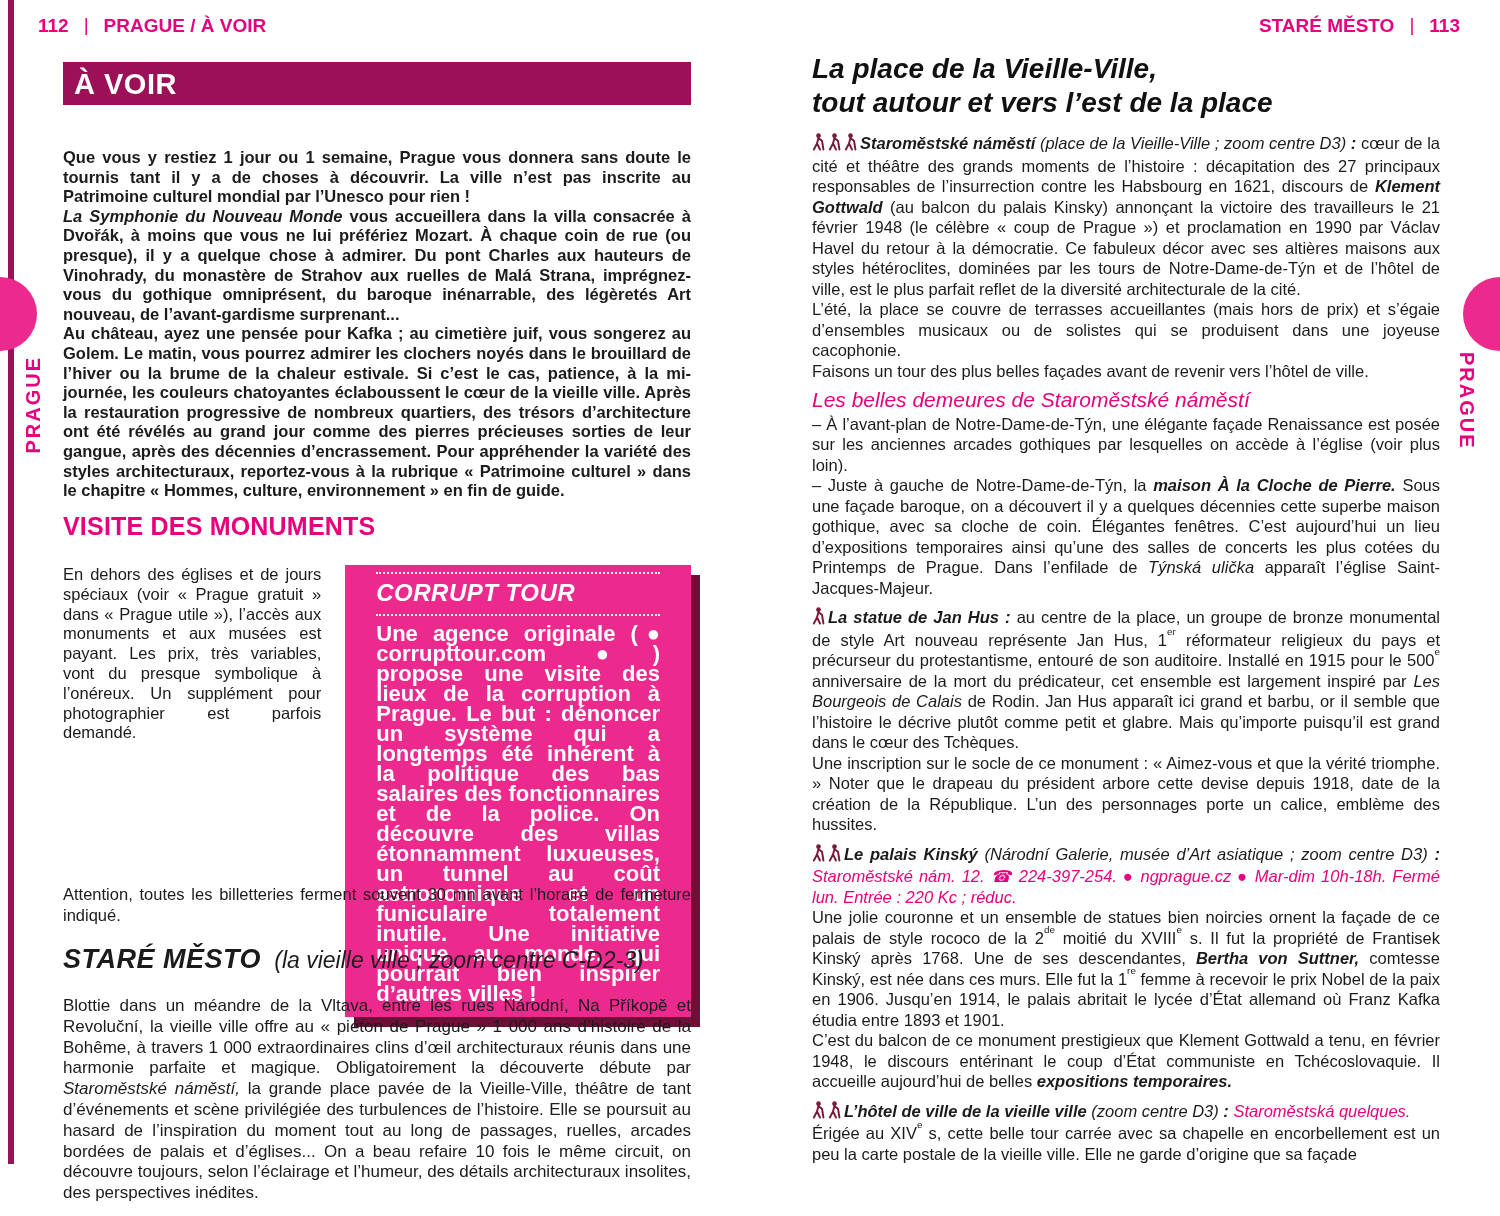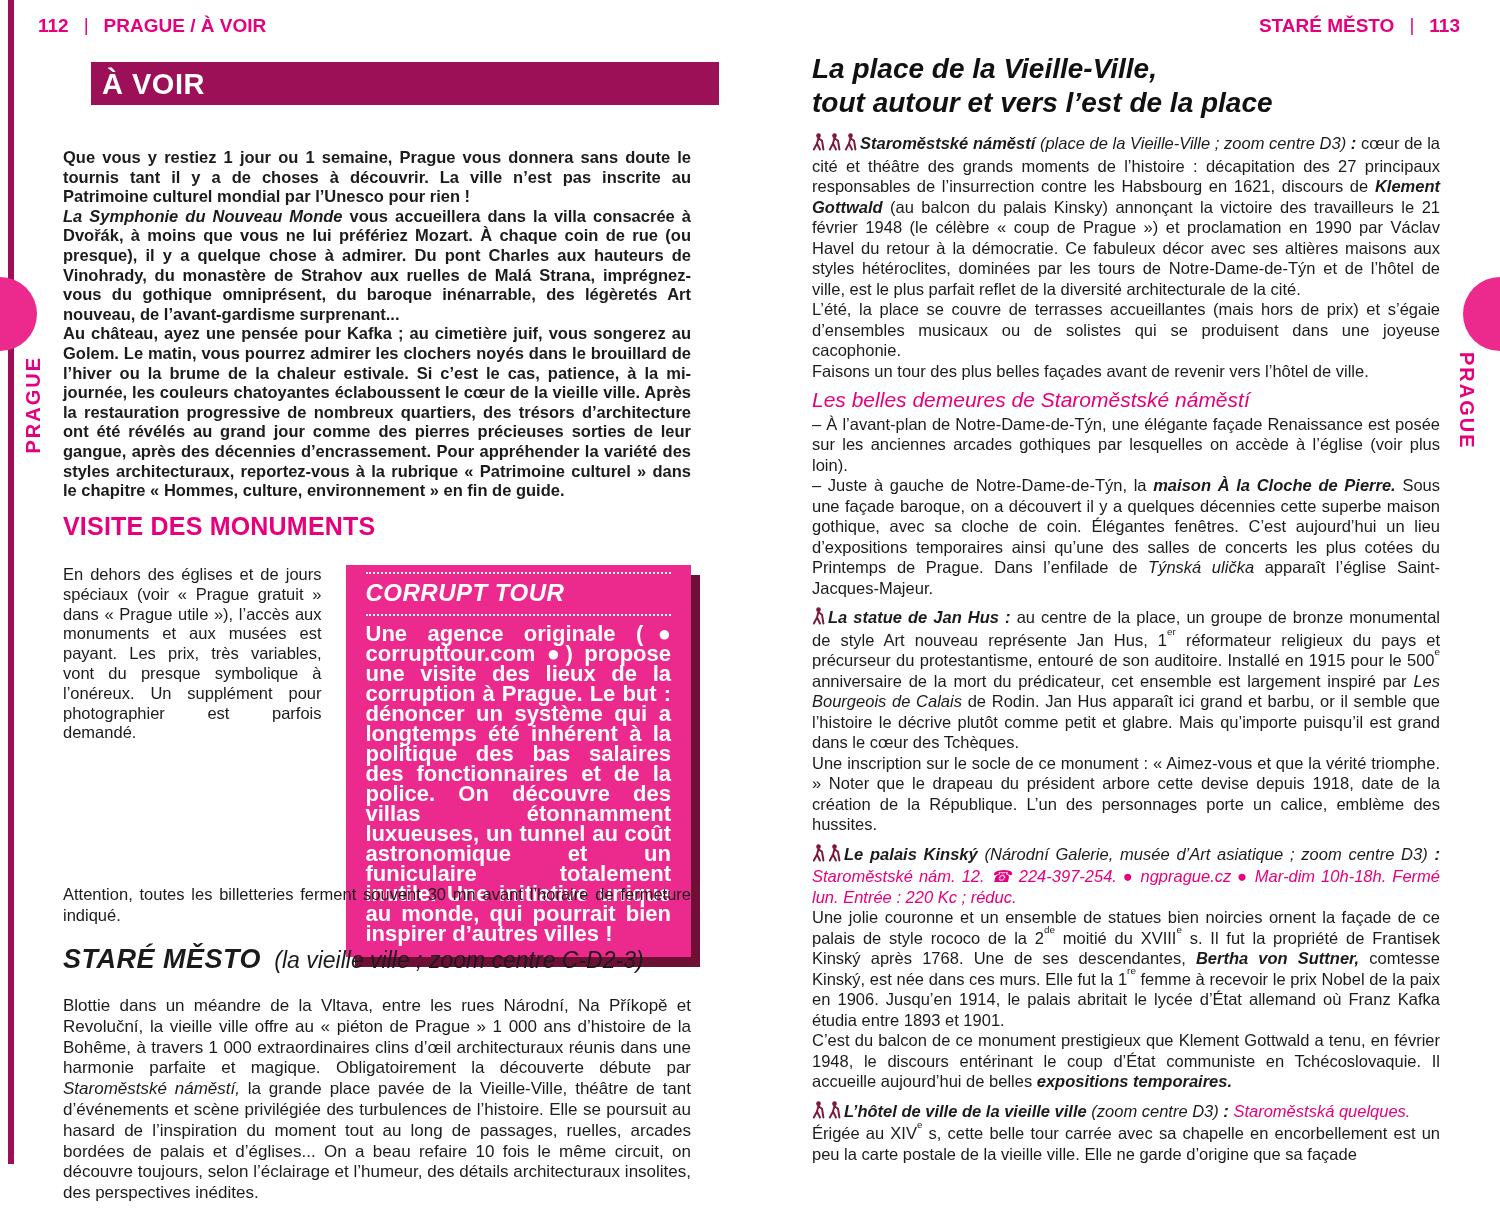--- a/index.html
+++ b/index.html
@@ -20,27 +20,27 @@
   .vlabel{position:absolute;color:var(--magenta);font-weight:bold;font-size:20px;letter-spacing:2px;writing-mode:vertical-rl;}
   .vlabel.left{left:22px;top:356px;transform:rotate(180deg);}
   .vlabel.right{right:22px;top:352px;}
   
   .rh{position:absolute;top:15px;font-size:19px;font-weight:bold;color:var(--magenta);white-space:nowrap;text-align:center;}
   .rh.left{left:38px;}
   .rh.right{right:40px;}
   .rh .sep{font-weight:400;margin:0 15px;position:relative;top:-1px;}
   
   .banner{position:absolute;left:63px;top:62px;width:628px;height:43px;background:var(--banner_bg);
-    color:#fff;font-weight:bold;font-size:29px;line-height:44px;padding-left:11px;box-sizing:border-box;letter-spacing:.5px;margin-left:28px;}
+    color:#fff;font-weight:bold;font-size:29px;line-height:44px;padding-left:11px;box-sizing:border-box;letter-spacing:.5px;}
   .intro{position:absolute;left:63px;top:148px;width:628px;font-weight:bold;font-size:16.5px;line-height:19.6px;}
   .visite{position:absolute;left:63px;top:512px;margin:0;font-size:25px;font-weight:bold;color:var(--magenta);letter-spacing:.2px;}
   .twocol{position:absolute;left:63px;top:565px;width:628px;display:flex;}
   .narrow{width:264px;font-size:16.5px;line-height:19.8px;}
   .corrupt{width:352px;margin-left:24px;box-sizing:border-box;background:var(--box_pink);
-    box-shadow:9px 10px 0 var(--box_shadow);padding:7px 20px 13px;color:#fff;align-self:flex-start;}
+    box-shadow:9px 10px 0 var(--box_shadow);padding:7px 31px 13px;color:#fff;align-self:flex-start;}
   .ct-title{font-size:24px;font-weight:bold;font-style:italic;letter-spacing:.5px;
     border-top:2px dotted #fff;border-bottom:2px dotted #fff;padding:5px 0 7px;}
   .ct-body{margin-top:8px;font-size:22px;line-height:20px;font-weight:bold;}
   .attention{position:absolute;left:63px;top:884px;width:628px;margin:0;font-size:16.5px;line-height:20.5px;}
   .stare-h{position:absolute;left:63px;top:944px;width:628px;margin:0;white-space:nowrap;}
   .stare-h .sh-b{font-size:27px;font-weight:bold;font-style:italic;letter-spacing:.5px;}
   .stare-h .sh-i{font-size:23px;font-style:italic;font-weight:400;margin-left:8px;}
   .stare-p{position:absolute;left:63px;top:996px;width:628px;font-size:17px;line-height:20.8px;}
   
   .r-title{position:absolute;left:812px;top:52px;width:630px;margin:0;

